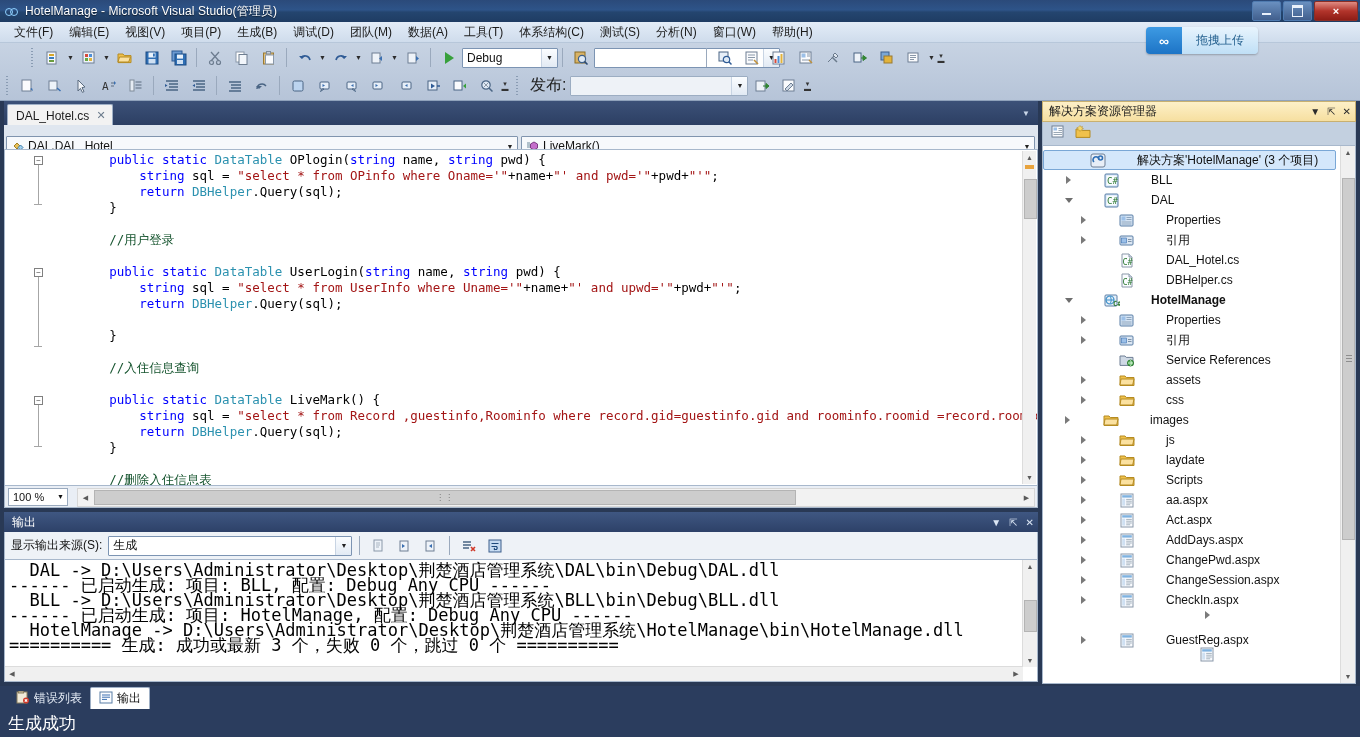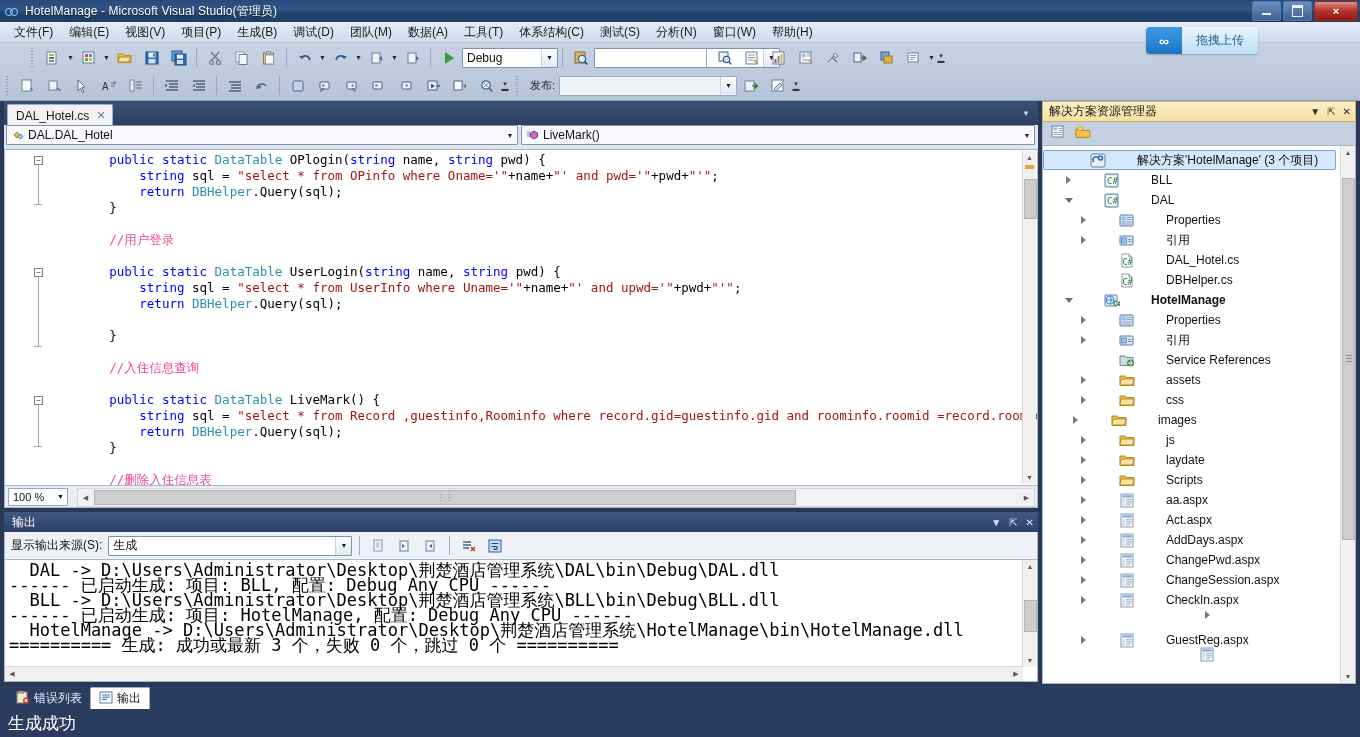--- a/index.html
+++ b/index.html
@@ -78,21 +78,21 @@
     font-size:12px;color:#111;
   }
   .combo .cb-arrow{
     margin-left:auto;width:15px;height:18px;display:flex;align-items:center;justify-content:center;
     color:#222;font-size:7px;border-left:1px solid #c8d4e3;
     background:linear-gradient(to bottom,#fbfdff,#e2eaf4);
   }
   .cb-debug{width:96px;}
   .cb-find{width:186px;}
   .cb-publish{width:178px;background:#eef2f7;border-color:#9cadc2;color:#8d8d8d;}
-  .label-publish{font-size:11px;color:#222;margin:0 4px 0 6px;}
+  .label-publish{font-size:16px;color:#222;margin:0 4px 0 6px;}
   .overflow{width:10px;height:22px;display:flex;flex-direction:column;align-items:center;justify-content:center;color:#333;font-size:7px;line-height:5px;}
 
   
   .baidu{
     position:absolute;left:1146px;top:27px;width:112px;height:27px;
     border-radius:4px;overflow:hidden;display:flex;align-items:center;
     box-shadow:0 1px 2px rgba(0,0,0,.25);
   }
   .baidu .bl{
     width:36px;height:27px;background:linear-gradient(to bottom,#3d9ae3,#1d74c6);
@@ -118,21 +118,21 @@
     display:flex;align-items:center;padding:0 6px 0 8px;gap:7px;
     font-size:12px;color:#1b1b1b;
   }
   .tab .x{color:#6b7b8c;font-size:11px;}
   .tabstrip .tabmenu{
     position:absolute;right:6px;top:6px;width:12px;height:12px;
     color:#c9d6e8;font-size:8px;display:flex;align-items:center;justify-content:center;
   }
   .navbar{
     position:absolute;left:0;top:24px;width:1034px;height:32px;
-    background:#dfe6ef;display:flex;align-items:flex-start;gap:3px;padding:0 2px;box-sizing:border-box;
+    background:#dfe6ef;display:flex;align-items:flex-end;gap:3px;padding:0 2px;box-sizing:border-box;
     border-bottom:1px solid #a8b8cc;
   }
   .navcombo{
     height:20px;border:1px solid #8094ae;background:#f7f9fc;border-radius:1px;
     display:flex;align-items:center;padding-left:4px;box-sizing:border-box;
     font-size:12px;color:#111;
   }
   .navcombo.left{width:512px;}
   .navcombo.right{width:514px;}
   .navcombo .cb-arrow{margin-left:auto;width:14px;height:18px;display:flex;align-items:center;justify-content:center;font-size:7px;color:#222;}
@@ -146,21 +146,21 @@
   .code-fold{position:absolute;left:24px;top:0;width:20px;height:100%;background:#ffffff;}
   .codelines{
     position:absolute;left:44px;top:2px;right:14px;
     font-family:"DejaVu Sans Mono","Liberation Mono",monospace;
     font-size:12.5px;line-height:16px;white-space:pre;color:#000;
   }
   .codelines .ln{height:16px;}
   .kw{color:#0000ff;}
   .ty{color:#2b91af;}
   .st{color:#a31515;}
-  .cm{color:#ec4899;}
+  .cm{color:#14532d;}
   .pl{color:#000000;}
   .foldbox{
     position:absolute;left:5px;width:9px;height:9px;border:1px solid #808080;background:#fff;
     font-size:8px;line-height:7px;text-align:center;color:#444;box-sizing:border-box;
   }
   .foldline{position:absolute;left:9px;width:1px;background:#a6a6a6;}
   .foldtick{position:absolute;left:5px;width:8px;height:1px;background:#a6a6a6;}
 
   .vscroll{
     position:absolute;right:1px;top:1px;width:13px;bottom:1px;background:#f0f0f0;border-left:1px solid #dcdcdc;
@@ -885,21 +885,21 @@
             <span>assets</span>
           </div>
           <div class="trow" style="padding-left: 36px;">
             <span class="expander closed"></span>
             <span class="ticon"><svg width="16" height="15" viewBox="0 0 16 15">
                 <path d="M1 3h5l1.3 1.5H15v8H1z" fill="#f0c14b" stroke="#b58b22"></path>
                 <path d="M2 6h13l-1.3 6H1z" fill="#fbe1a0" stroke="#b58b22"></path>
               </svg></span>
             <span>css</span>
           </div>
-          <div class="trow" style="padding-left: 28px;">
+          <div class="trow" style="padding-left: 20px;">
             <span class="expander closed"></span>
             <span class="ticon"><svg width="16" height="15" viewBox="0 0 16 15">
                 <path d="M1 3h5l1.3 1.5H15v8H1z" fill="#f0c14b" stroke="#b58b22"></path>
                 <path d="M2 6h13l-1.3 6H1z" fill="#fbe1a0" stroke="#b58b22"></path>
               </svg></span>
             <span>images</span>
           </div>
           <div class="trow" style="padding-left: 36px;">
             <span class="expander closed"></span>
             <span class="ticon"><svg width="16" height="15" viewBox="0 0 16 15">

